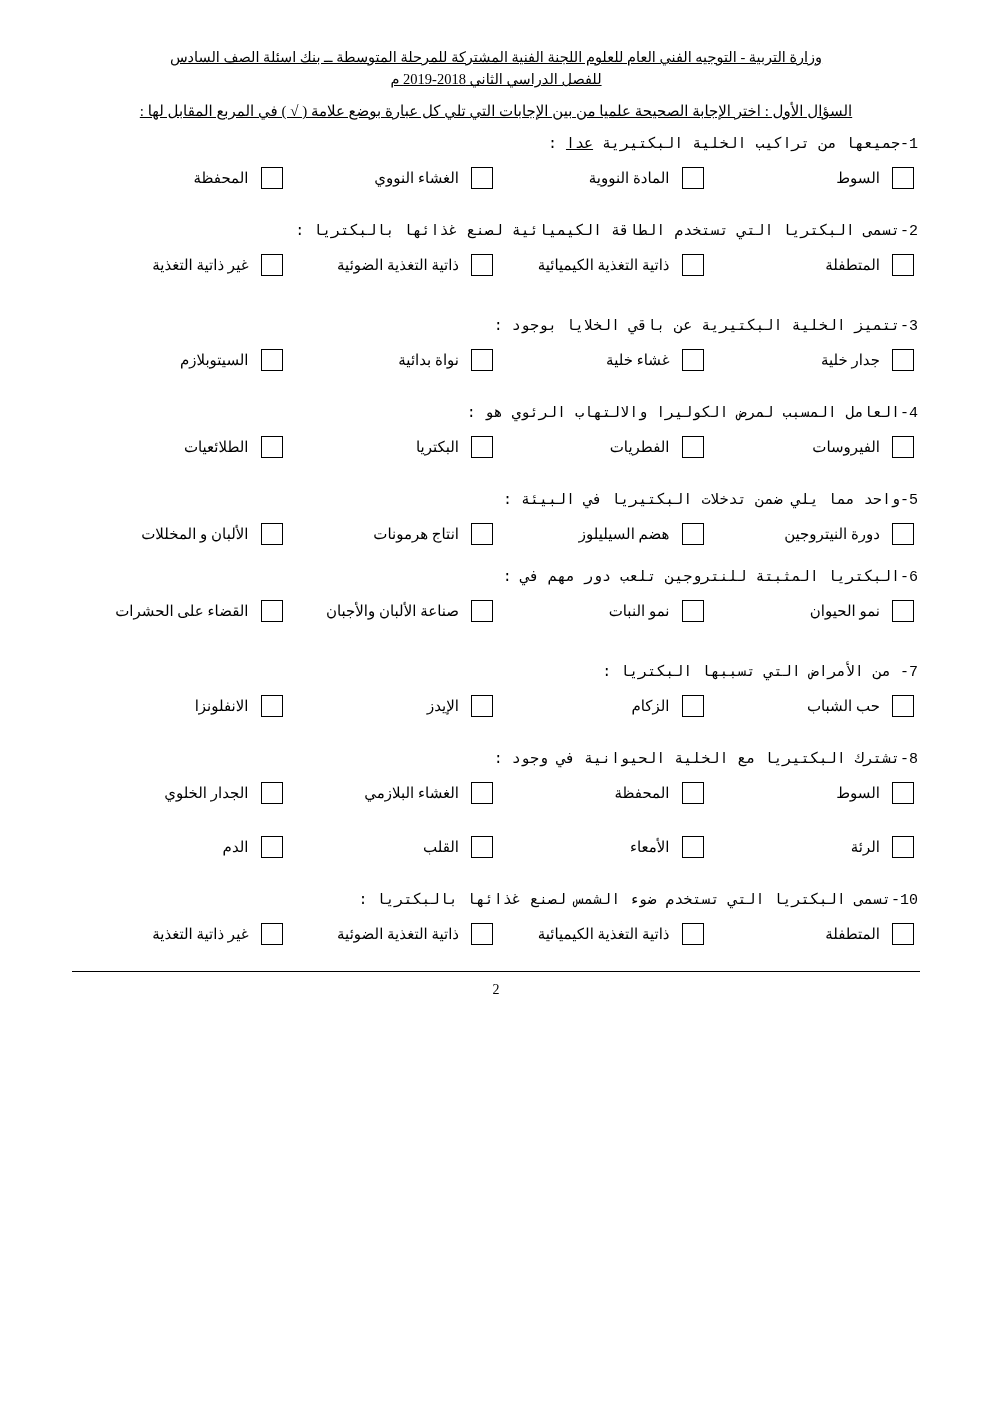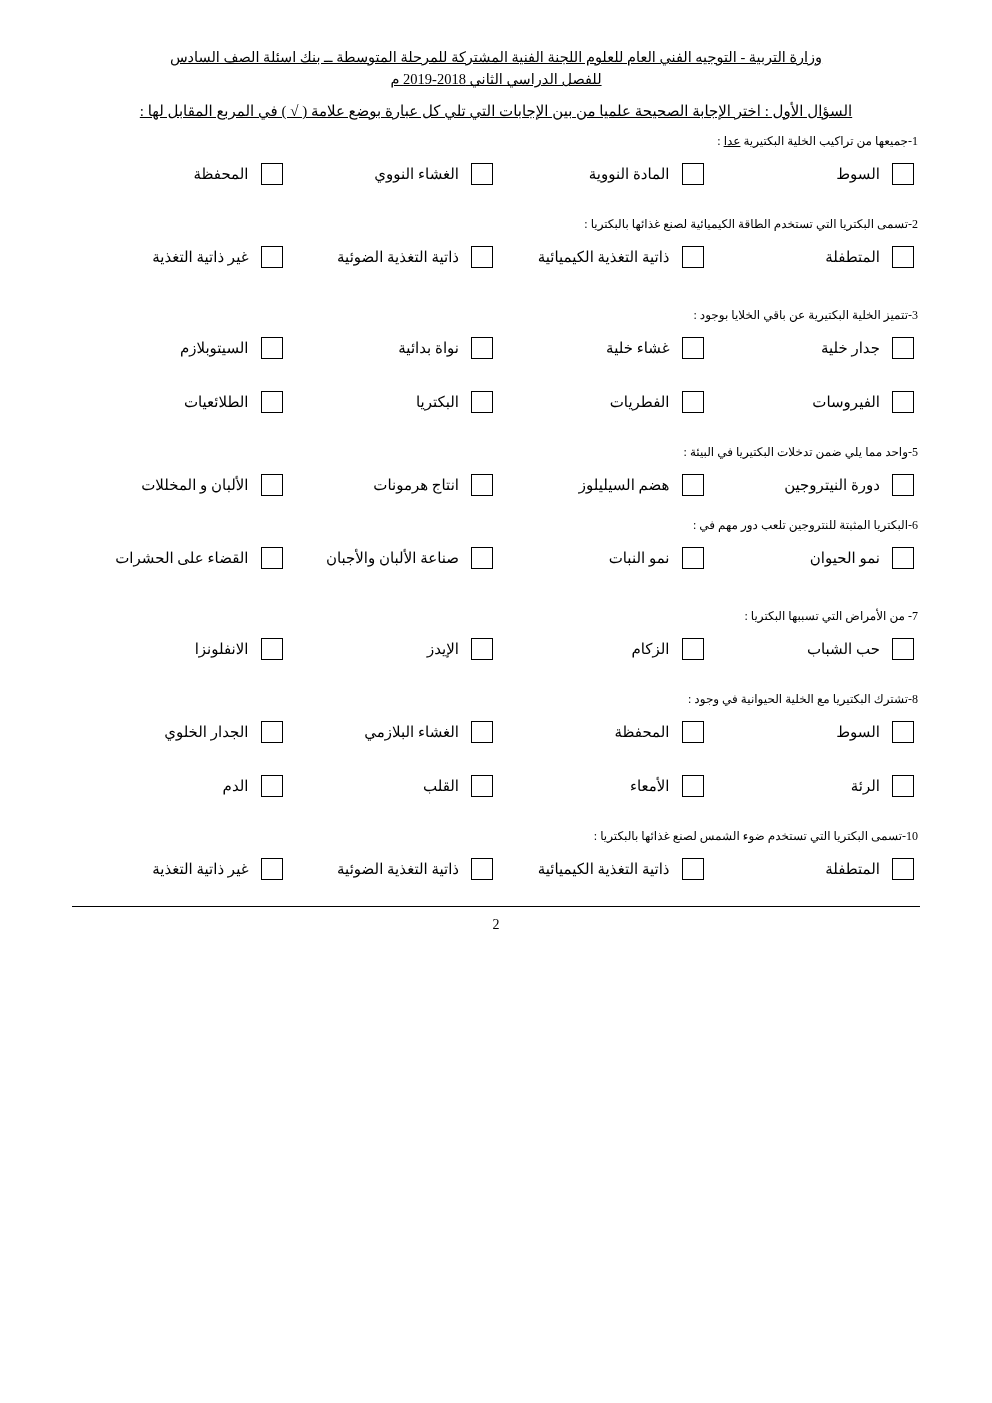--- a/index.html
+++ b/index.html
@@ -47,23 +47,24 @@
     text-decoration: underline;
     white-space: nowrap;
   }
 
   
   .qblock {
     margin-top: 14px;
   }
   .qtext {
     text-align: right;
-    font-size: 12px;
+    font-size: 15px;
     padding-right: 2px;
     white-space: nowrap;
+    font-family: Liberation Mono, monospace;
   }
   .qtext .u {
     text-decoration: underline;
   }
   .options {
     display: flex;
     flex-direction: row;
     justify-content: flex-start;
     align-items: center;
     margin-top: 14px;
@@ -181,20 +182,21 @@
         </div>
       <div class="opt">
           <span class="box"></span>
           <span class="olabel">السيتوبلازم</span>
         </div>
     </div>
   </div>
   <div class="spacer-md"></div>
 
   <div class="qblock">
+    <div class="qtext"><span>4-</span><span>العامل المسبب لمرض الكوليرا والالتهاب  الرئوي   هو  :</span></div>
     <div class="options c4">
       <div class="opt">
           <span class="box"></span>
           <span class="olabel">الفيروسات</span>
         </div>
       <div class="opt">
           <span class="box"></span>
           <span class="olabel">الفطريات</span>
         </div>
       <div class="opt">

